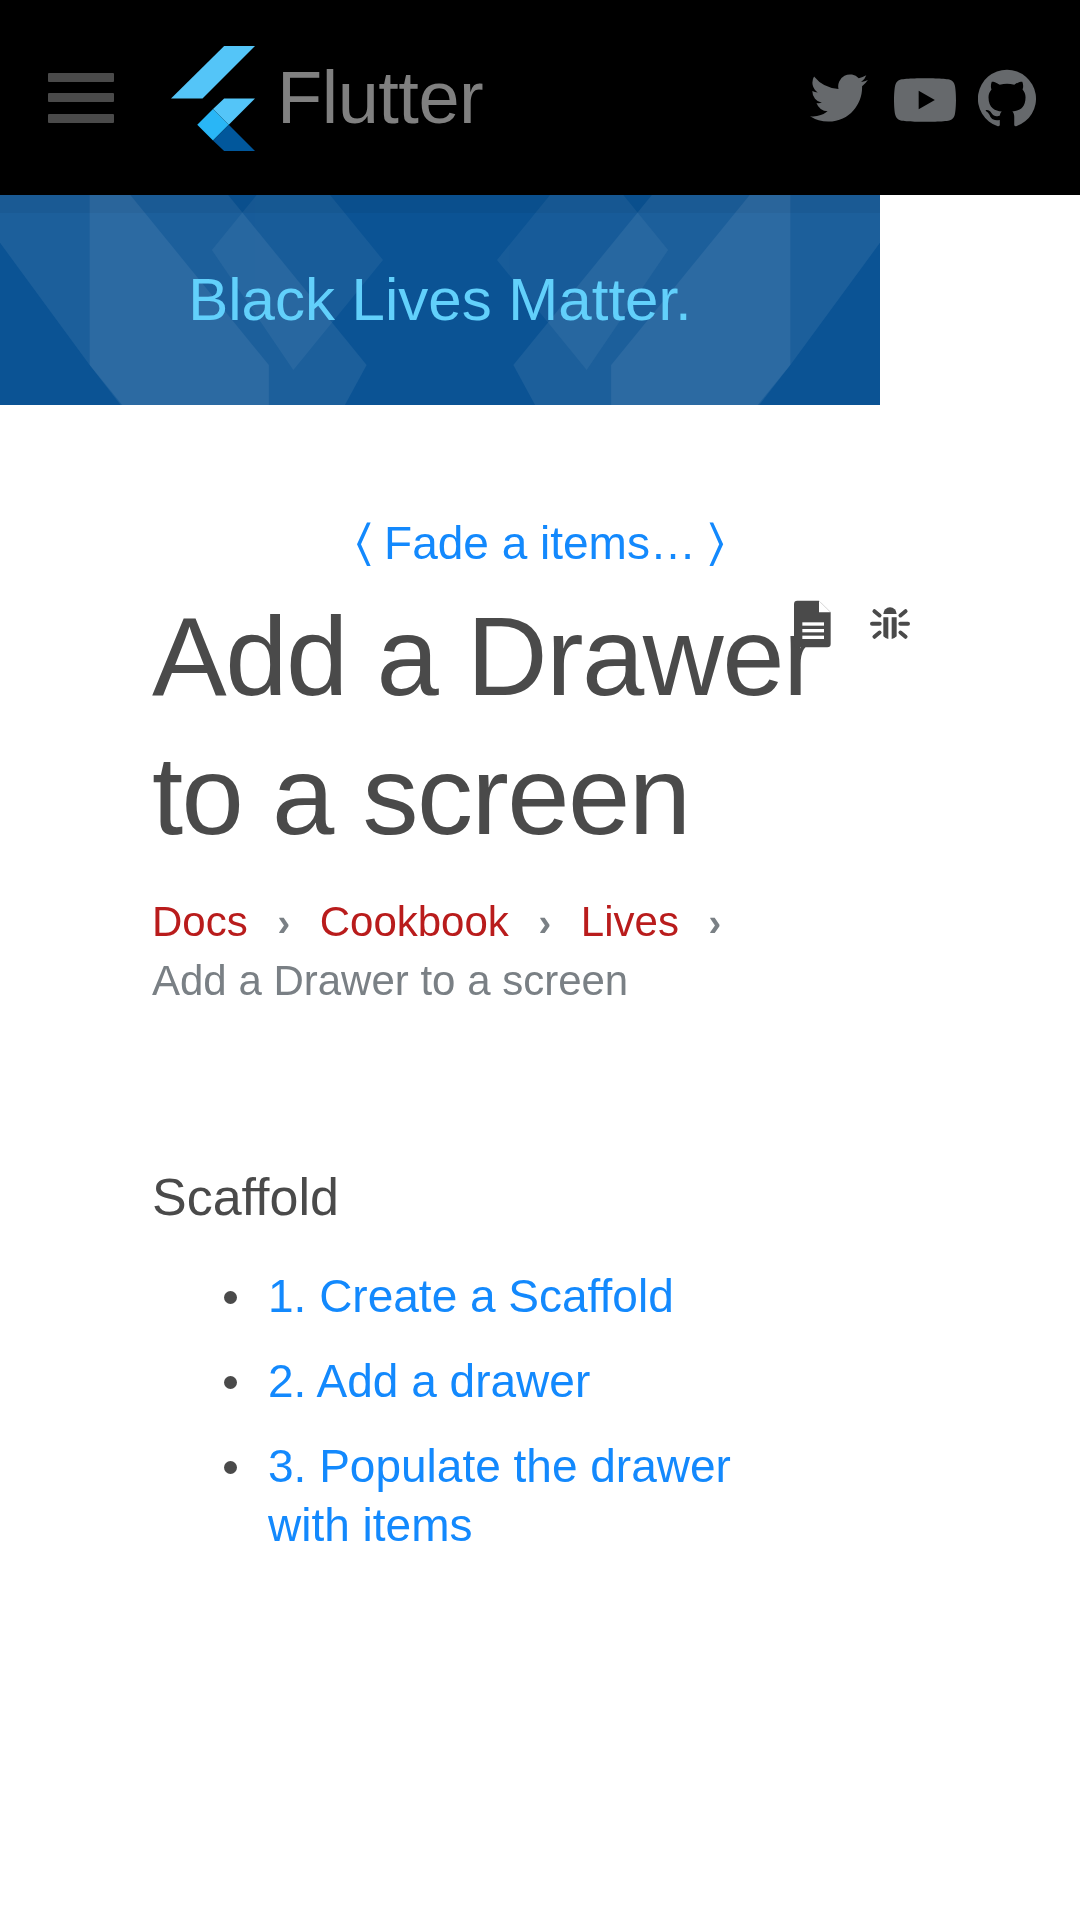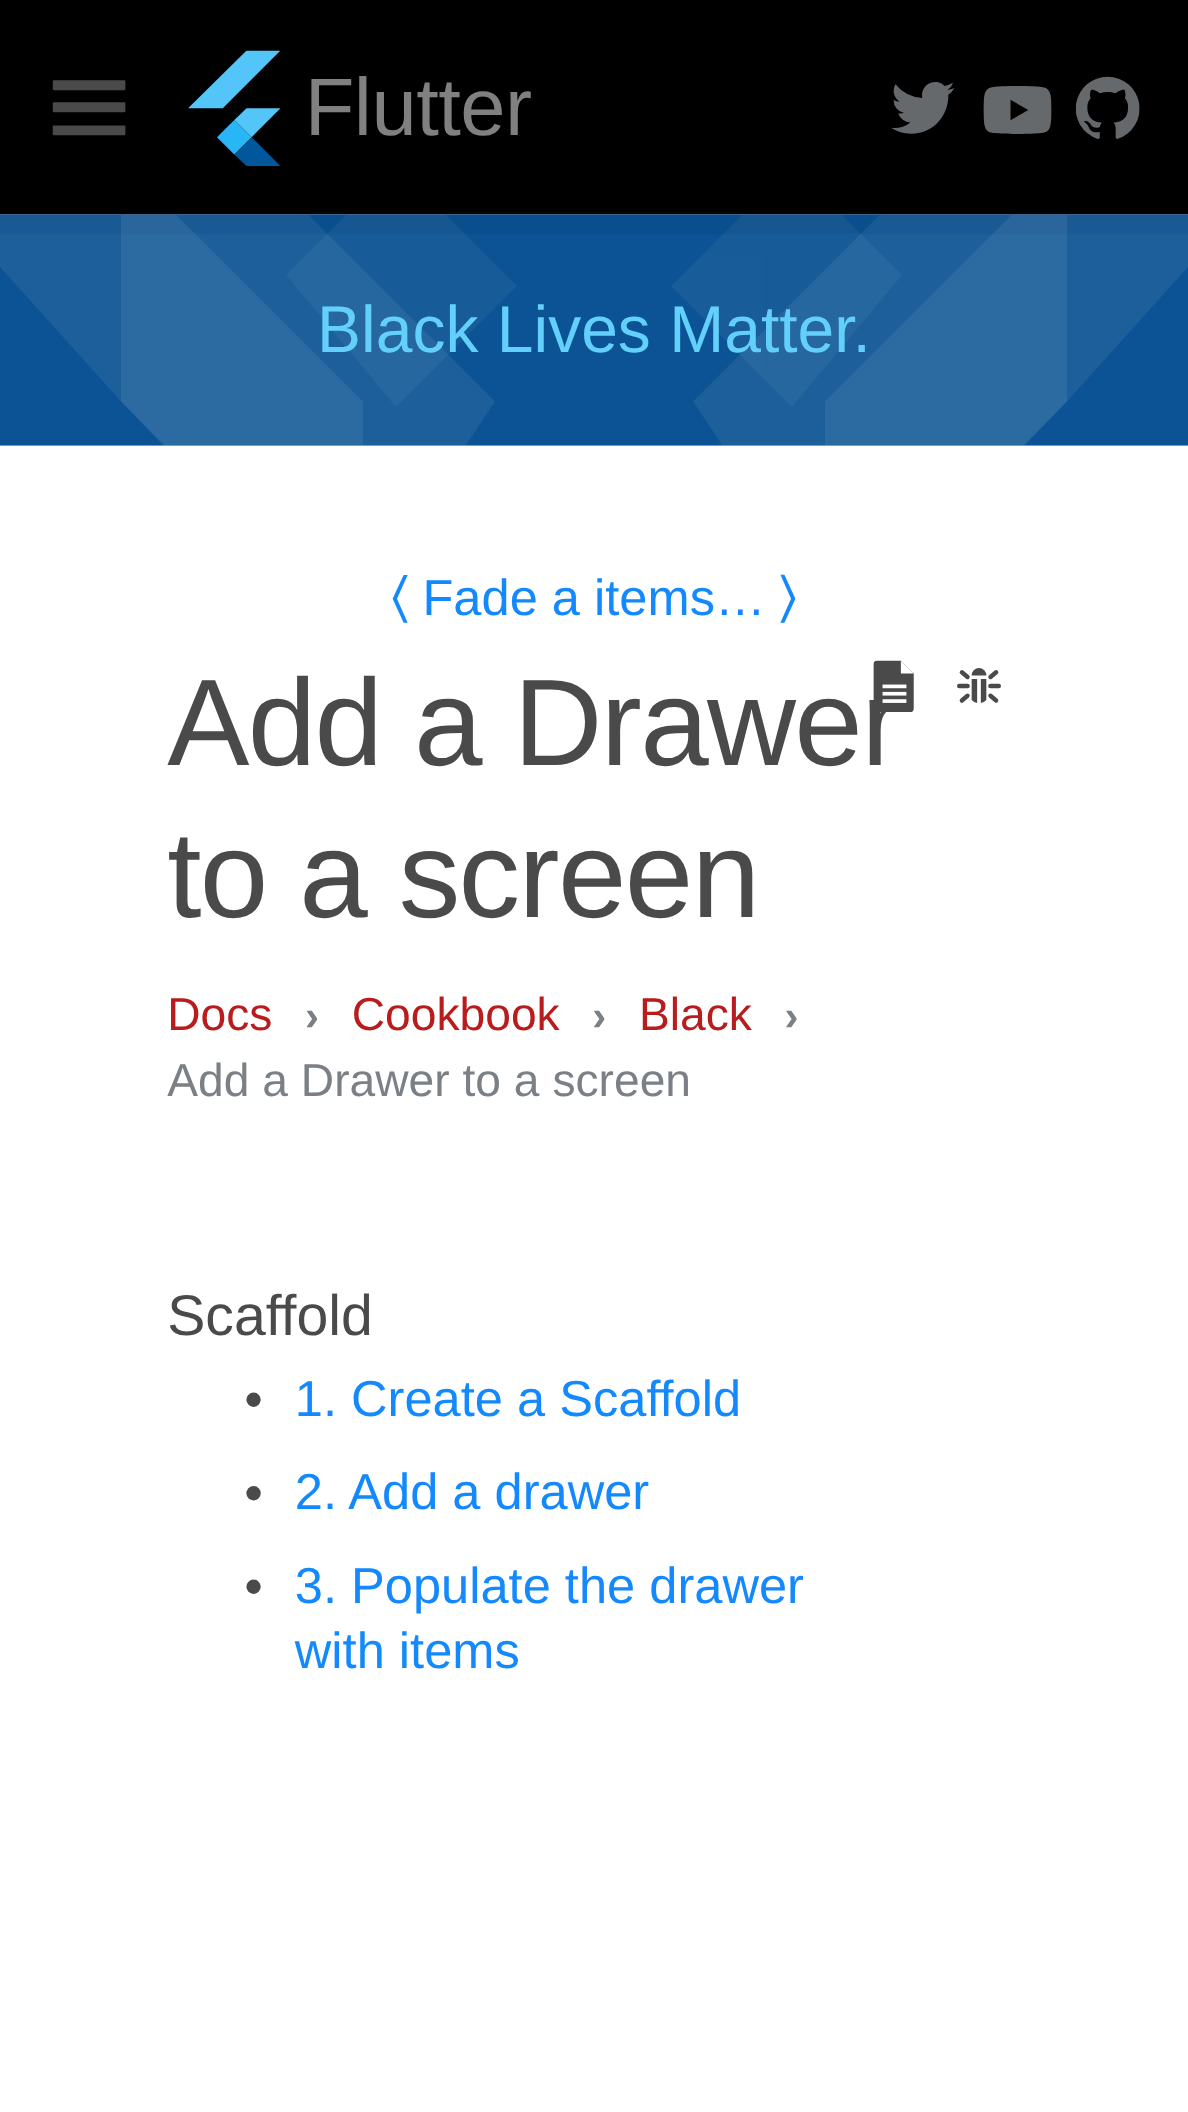--- a/index.html
+++ b/index.html
@@ -75,21 +75,21 @@
     width: 58px;
     height: 58px;
     color: #66696c;
   }
   .social svg { display: block; width: 100%; height: 100%; fill: #66696c; }
   .social .yt-icon svg { width: 62px; height: 62px; }
 
   
   .blm-banner {
     position: relative;
-    width: 1080px;
+    width: 880px;
     height: 210px;
     background: #0b5394;
     overflow: hidden;
     display: flex;
     align-items: center;
     justify-content: center;
   }
   .blm-banner .pattern {
     position: absolute;
     inset: 0;
@@ -184,21 +184,21 @@
   .contents-block {
     padding: 160px 44px 0 152px;
   }
   .contents-heading {
     font-size: 52px;
     color: #4a4a4a;
     font-weight: 400;
     line-height: 1;
   }
   .contents-list {
-    margin-top: 19px;
+    margin-top: 44px;
     padding-left: 72px;
     list-style: none;
   }
   .contents-list li {
     position: relative;
     font-size: 46px;
     line-height: 1.28;
     margin-bottom: 26px;
     padding-left: 44px;
     max-width: 600px;
@@ -316,21 +316,21 @@
         </svg>
       </a>
     </div>
   </div>
 
   <nav class="breadcrumb">
     <a href="#">Docs</a>
     <span class="sep">›</span>
     <a href="#">Cookbook</a>
     <span class="sep">›</span>
-    <a href="#">Black</a>
+    <a href="#">Lives</a>
     <span class="sep">›</span>
     <span class="current">Add a Drawer to a screen</span>
   </nav>
 
   <section class="contents-block">
     <h2 class="contents-heading">Scaffold</h2>
     <ul class="contents-list">
       <li>
         <a href="#">1. Create a Scaffold</a>
       </li>

